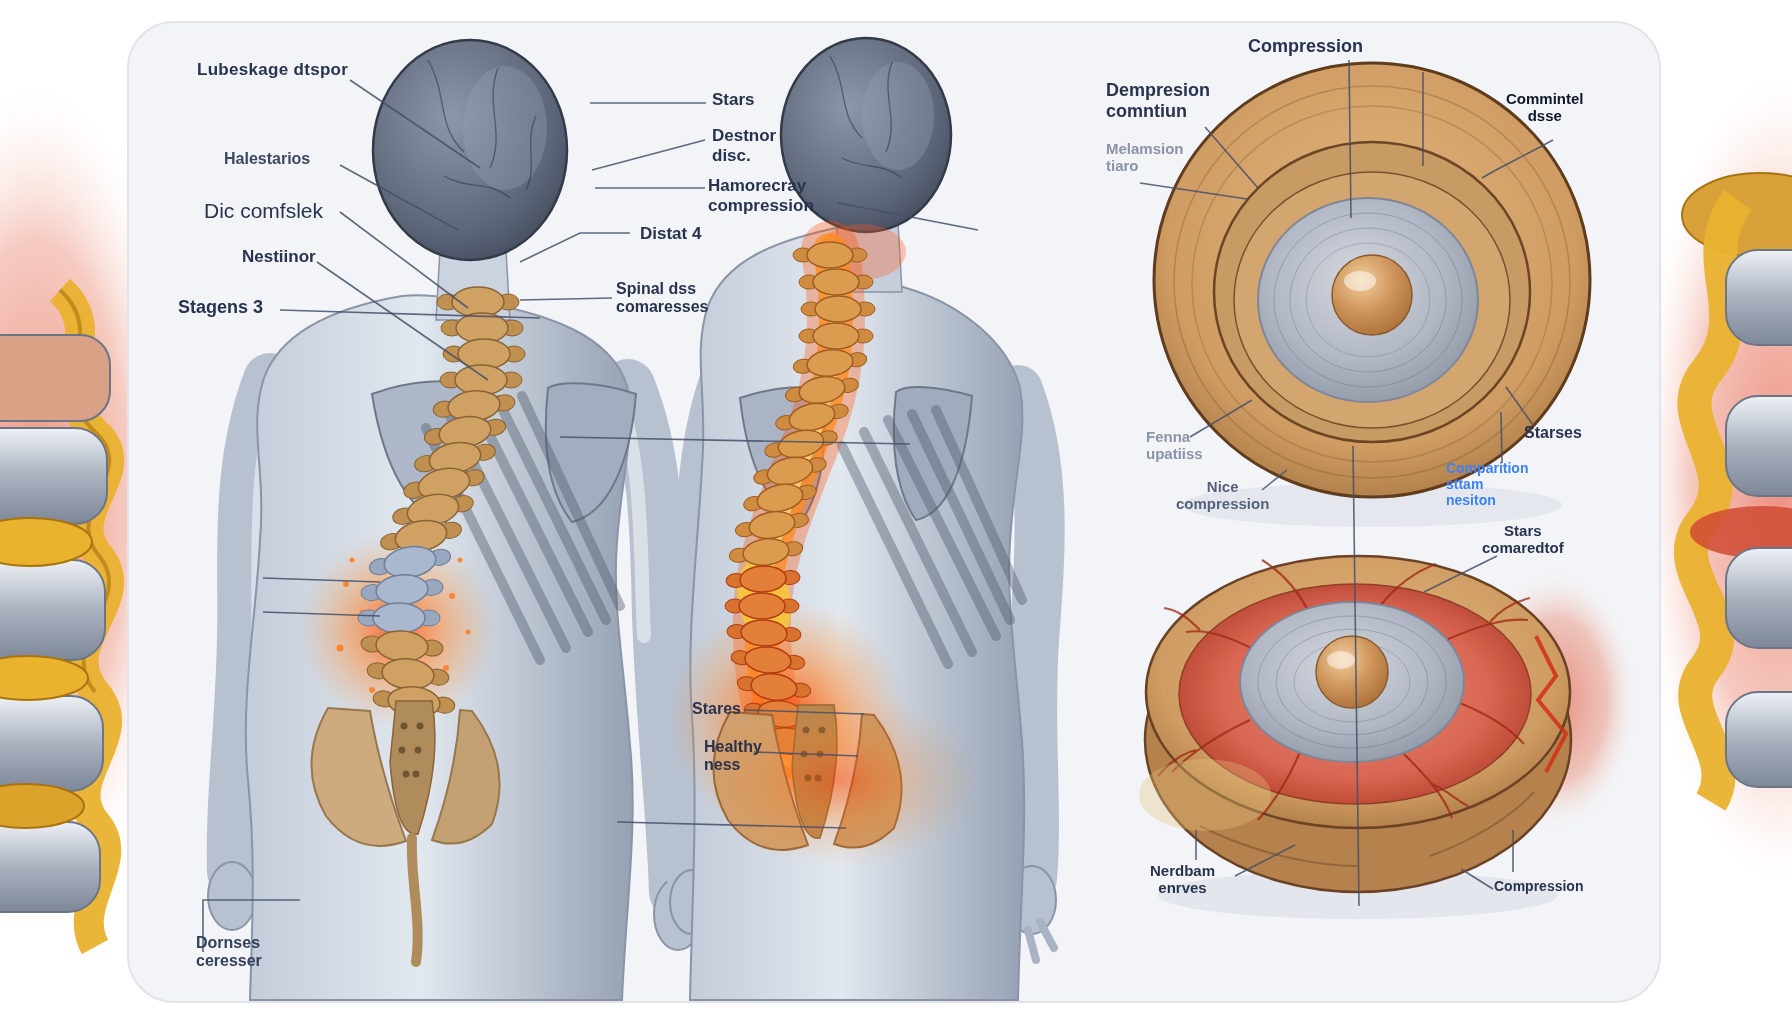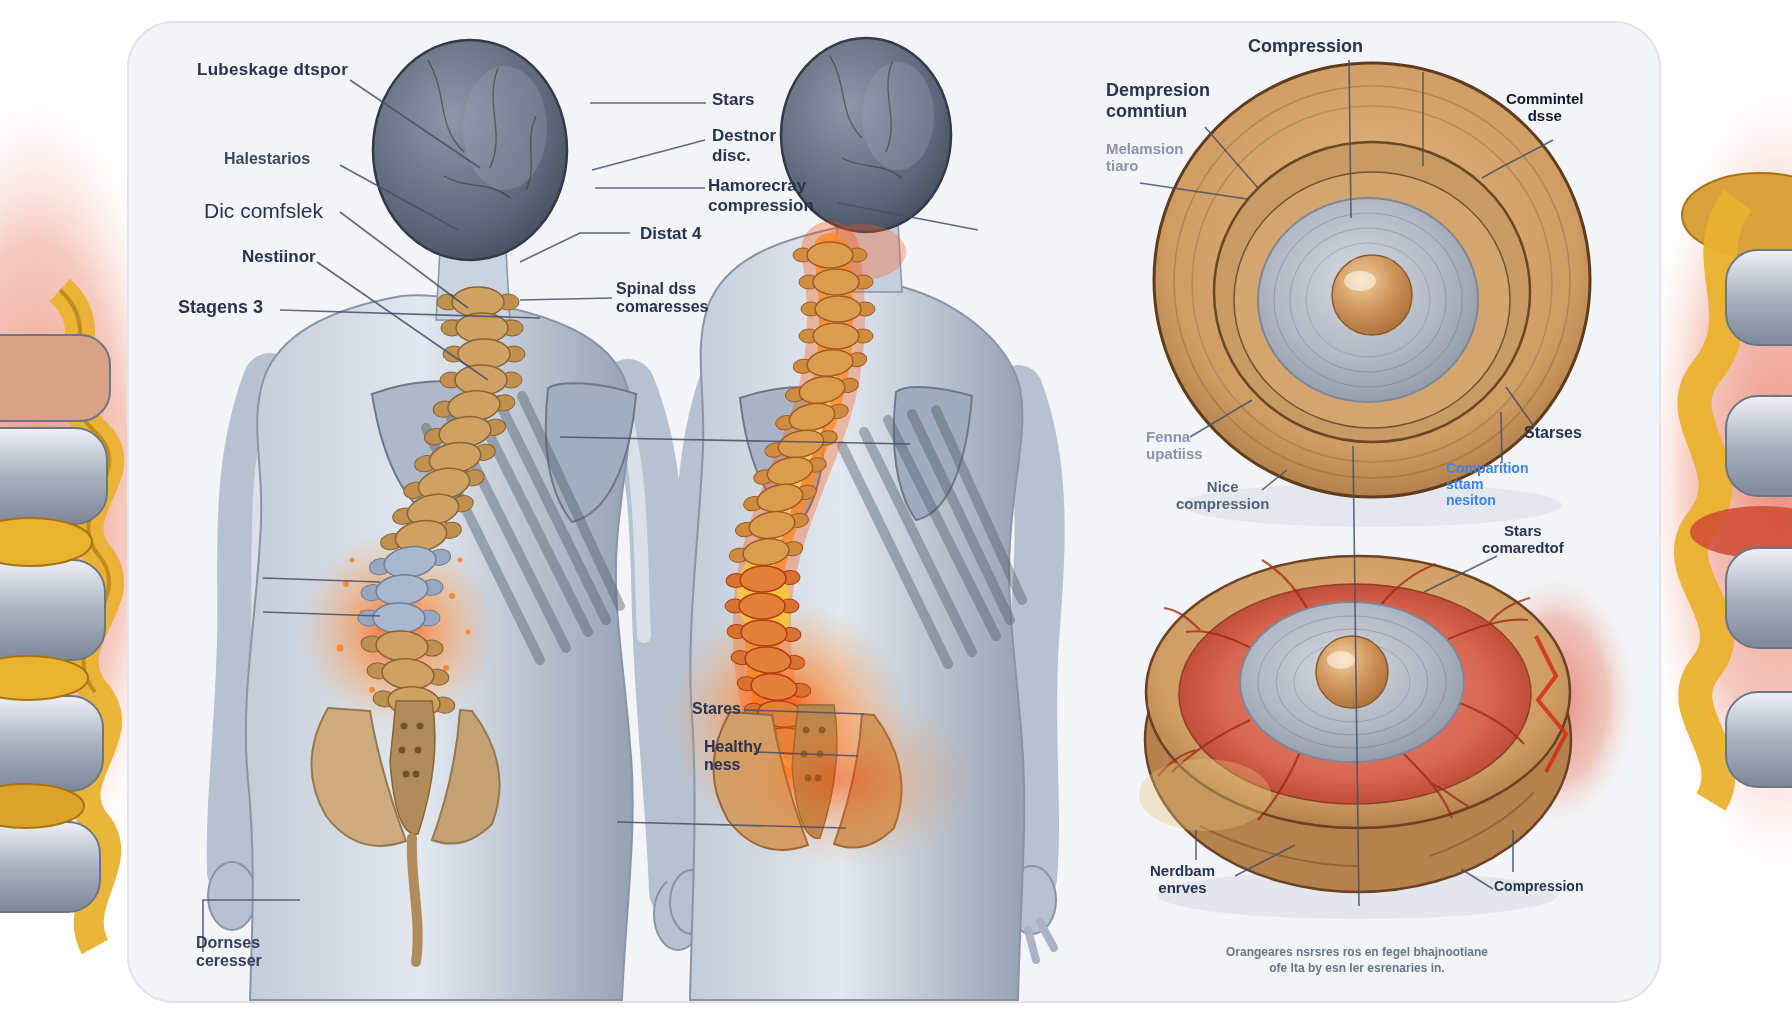--- a/index.html
+++ b/index.html
@@ -398,16 +398,14 @@
 <div class="lbl" id="lbl-starses">Starses</div>
 <div class="lbl" id="lbl-comparition">Comparition
 sttam
 nesiton</div>
 <div class="lbl" id="lbl-stars-com">Stars
 comaredtof</div>
 <div class="lbl" id="lbl-nerdbam">Nerdbam
 enrves</div>
 <div class="lbl" id="lbl-nshorinttelx">Compression</div>
 
-<div class="lbl" id="cap-sub">Orangeares nsrsres ros en fegel bhajnootiane
-ofe lta by esn ler esrenaries in.</div>
 
 </div>
 
 </body></html>

